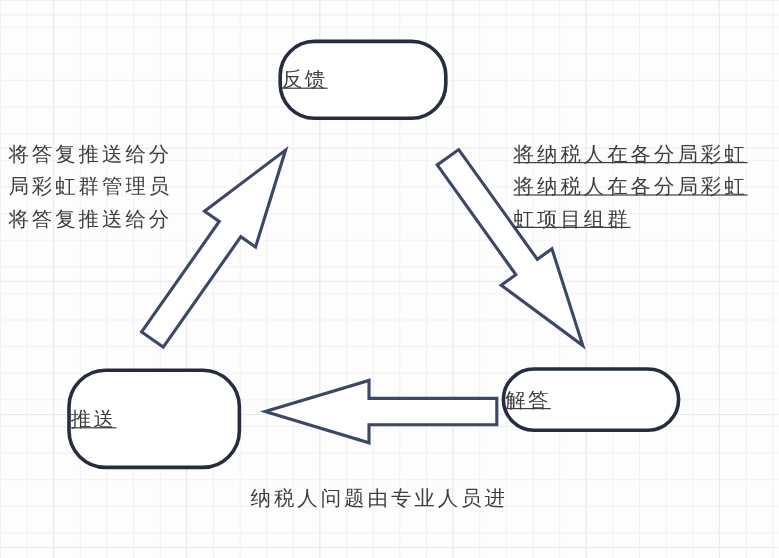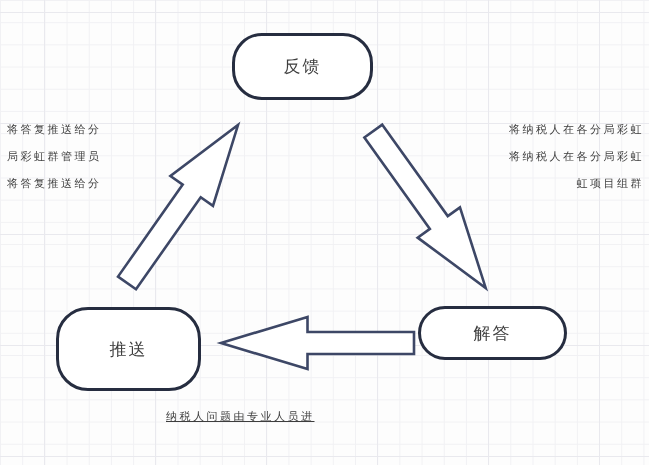--- a/index.html
+++ b/index.html
@@ -28,61 +28,63 @@
     width: 649px;
     height: 465px;
   }
   .node {
     position: absolute;
     box-sizing: border-box;
     background: #ffffff;
     border: 3px solid #262d40;
     display: flex;
     align-items: center;
-    justify-content: center;
+    justify-content: flex-start;
     color: #3e3e3e;
     font-size: 17px;
     letter-spacing: 2px;
+    text-decoration: underline;
   }
   .node-top {
     left: 232px; top: 33px;
     width: 141px; height: 67px;
     border-radius: 30px;
   }
   .node-bottom-left {
     left: 56px; top: 307px;
     width: 145px; height: 84px;
     border-radius: 32px;
   }
   .node-bottom-right {
     left: 418px; top: 306px;
     width: 149px; height: 54px;
     border-radius: 34px;
   }
   .annotation {
     position: absolute;
     color: #3e3e3e;
-    font-size: 11px;
+    font-size: 17px;
     line-height: 27px;
     letter-spacing: 2.5px;
   }
   .annotation-left {
     left: 7px; top: 116px;
     width: 210px;
     text-align: left;
   }
   .annotation-right {
     left: 428px; top: 116px;
     width: 216px;
-    text-align: right;
+    text-align: left;
+    text-decoration: underline;
   }
   .annotation-bottom {
     left: 166px; top: 403px;
     width: 300px;
-    text-decoration: underline;
+    text-align: center;
   }
 </style>
 </head>
 <body>
 
 <div class="canvas">
 
   <svg class="arrows-layer" viewBox="0 0 649 465" xmlns="http://www.w3.org/2000/svg">
 
     <g transform="translate(182.5,204) rotate(-54.9)">

